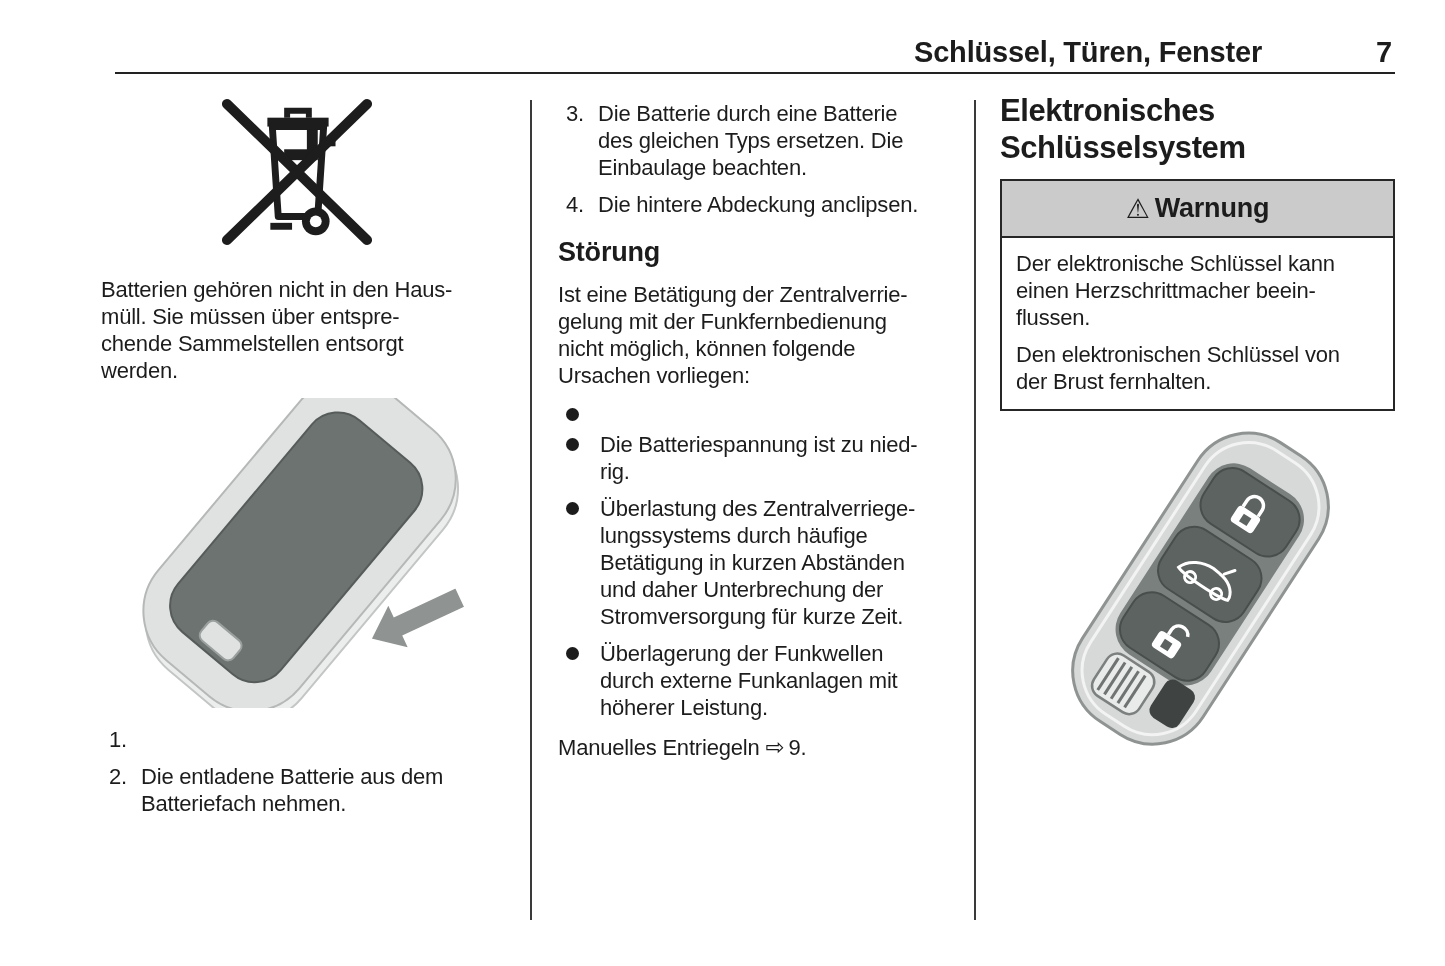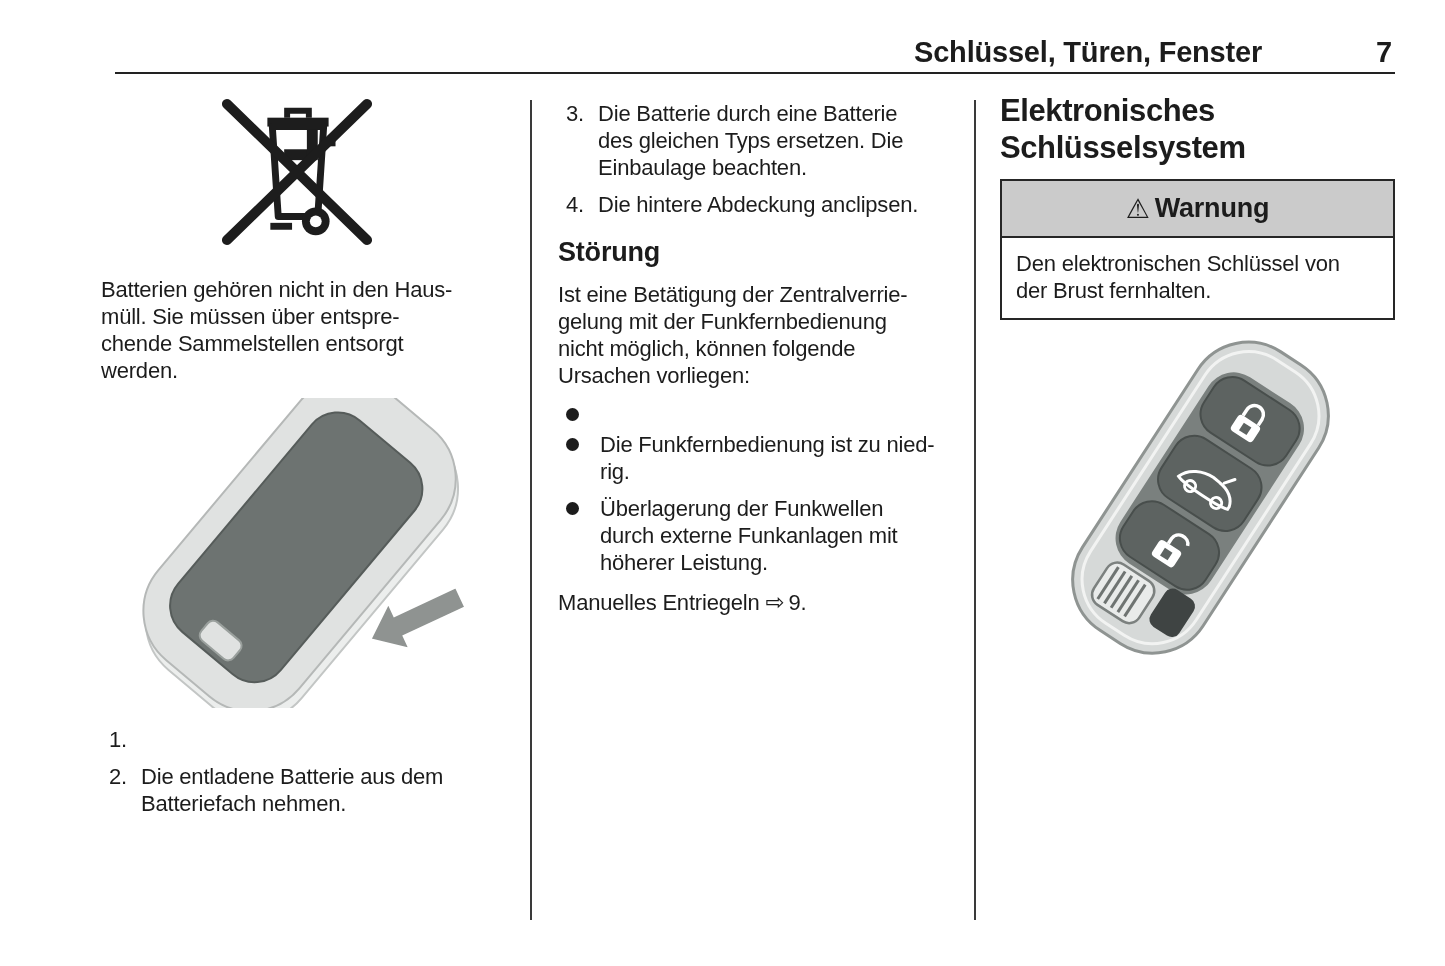--- a/index.html
+++ b/index.html
@@ -126,22 +126,30 @@
 gelung mit der Funkfernbedienung
 nicht möglich, können folgende
 Ursachen vorliegen:</div>
 
   <div style="margin-top:12px;">
     <div class="cause body-text">
       <span class="bullet-dot"></span>
     </div>
     <div class="cause body-text">
       <span class="bullet-dot"></span>
-      <span class="t">Die Funkfernbedienung ist zu nied-
+      <span class="t">Die Batteriespannung ist zu nied-
 rig.</span>
+    </div>
+    <div class="cause body-text">
+      <span class="bullet-dot"></span>
+      <span class="t">Überlastung des Zentralverriege-
+lungssystems durch häufige
+Betätigung in kurzen Abständen
+und daher Unterbrechung der
+Stromversorgung für kurze Zeit.</span>
     </div>
     <div class="cause body-text">
       <span class="bullet-dot"></span>
       <span class="t">Überlagerung der Funkwellen
 durch externe Funkanlagen mit
 höherer Leistung.</span>
     </div>
   </div>
 
   <div class="xref">
@@ -152,20 +160,23 @@
 <div class="col col-right">
   <div class="h2 t">Elektronisches
 Schlüsselsystem</div>
 
   <div class="warning-box">
     <div class="warning-head">
       <span class="warning-tri">⚠</span>
       <span>Warnung</span>
     </div>
     <div class="warning-body body-text">
+      <div class="para t">Der elektronische Schlüssel kann
+einen Herzschrittmacher beein-
+flussen.</div>
       <div class="para t">Den elektronischen Schlüssel von
 der Brust fernhalten.</div>
     </div>
   </div>
 
   <div class="key-wrap">
     <svg width="370" height="322" viewBox="0 0 370 322" class="illu" style="margin:0 auto;">
       <g transform="rotate(33 185 160)">
         <rect x="116" y="-6" width="144" height="332" rx="60" fill="#d6d9d8" stroke="#8f9492" stroke-width="3"></rect>
         <rect x="125" y="3" width="126" height="314" rx="52" fill="none" stroke="#f2f3f2" stroke-width="3"></rect>

